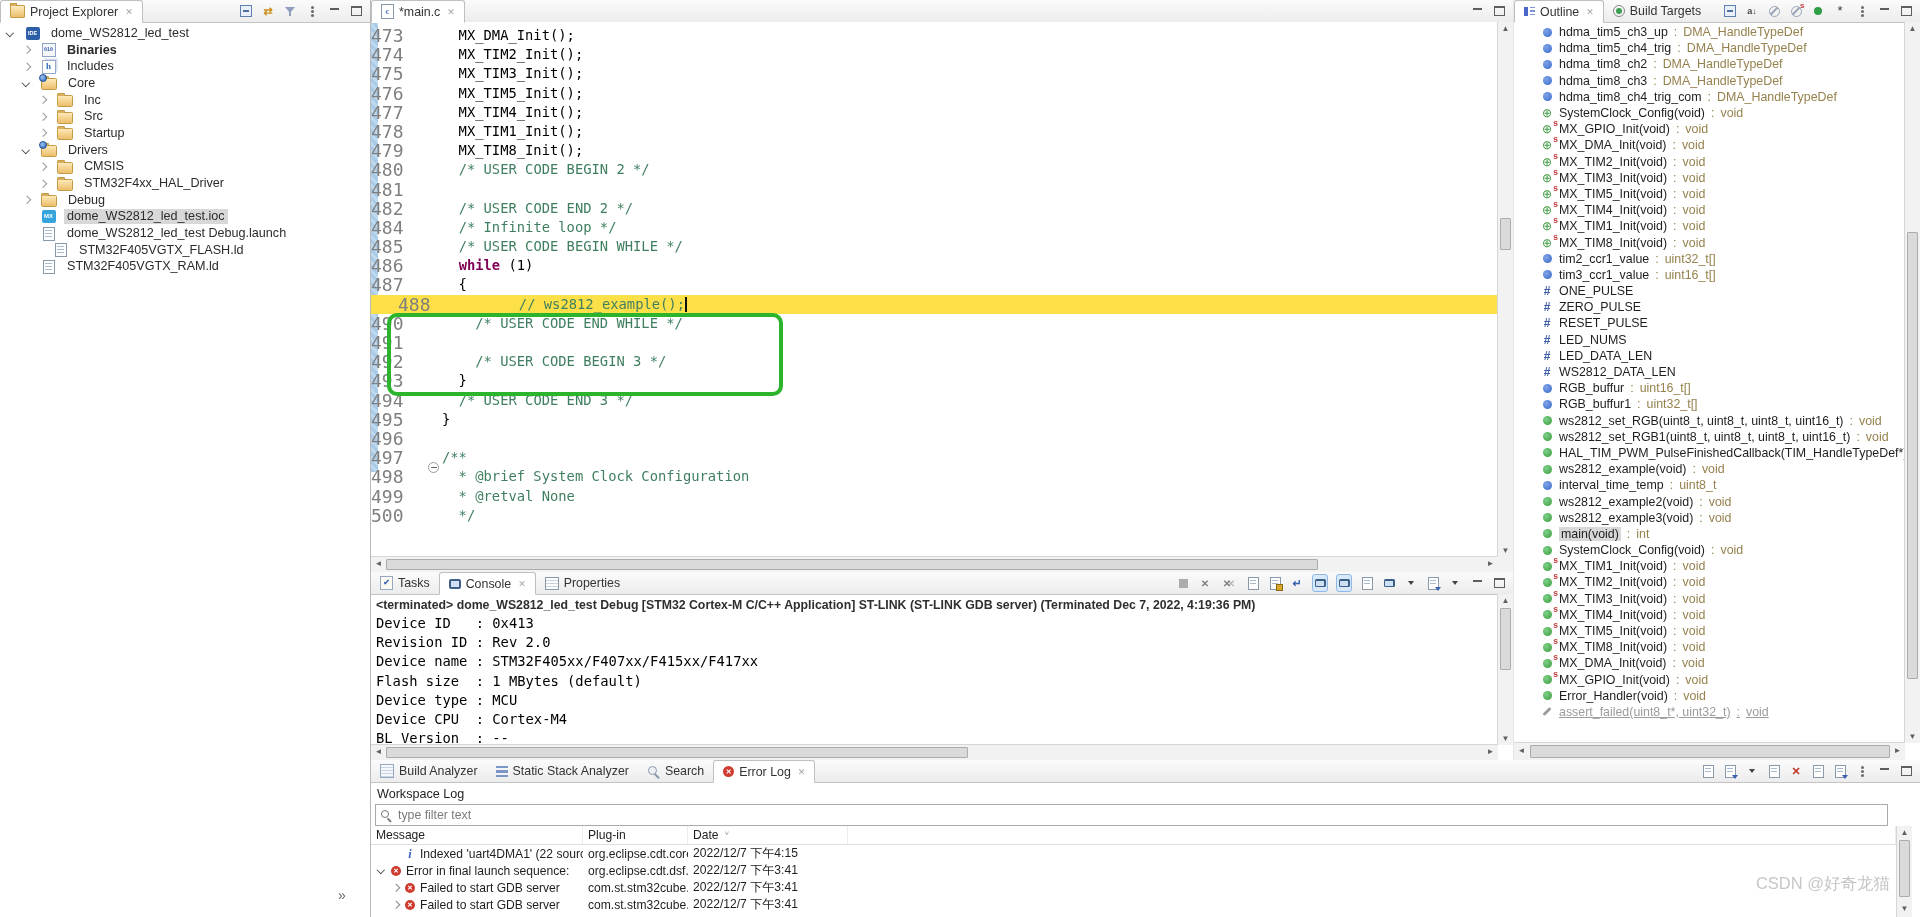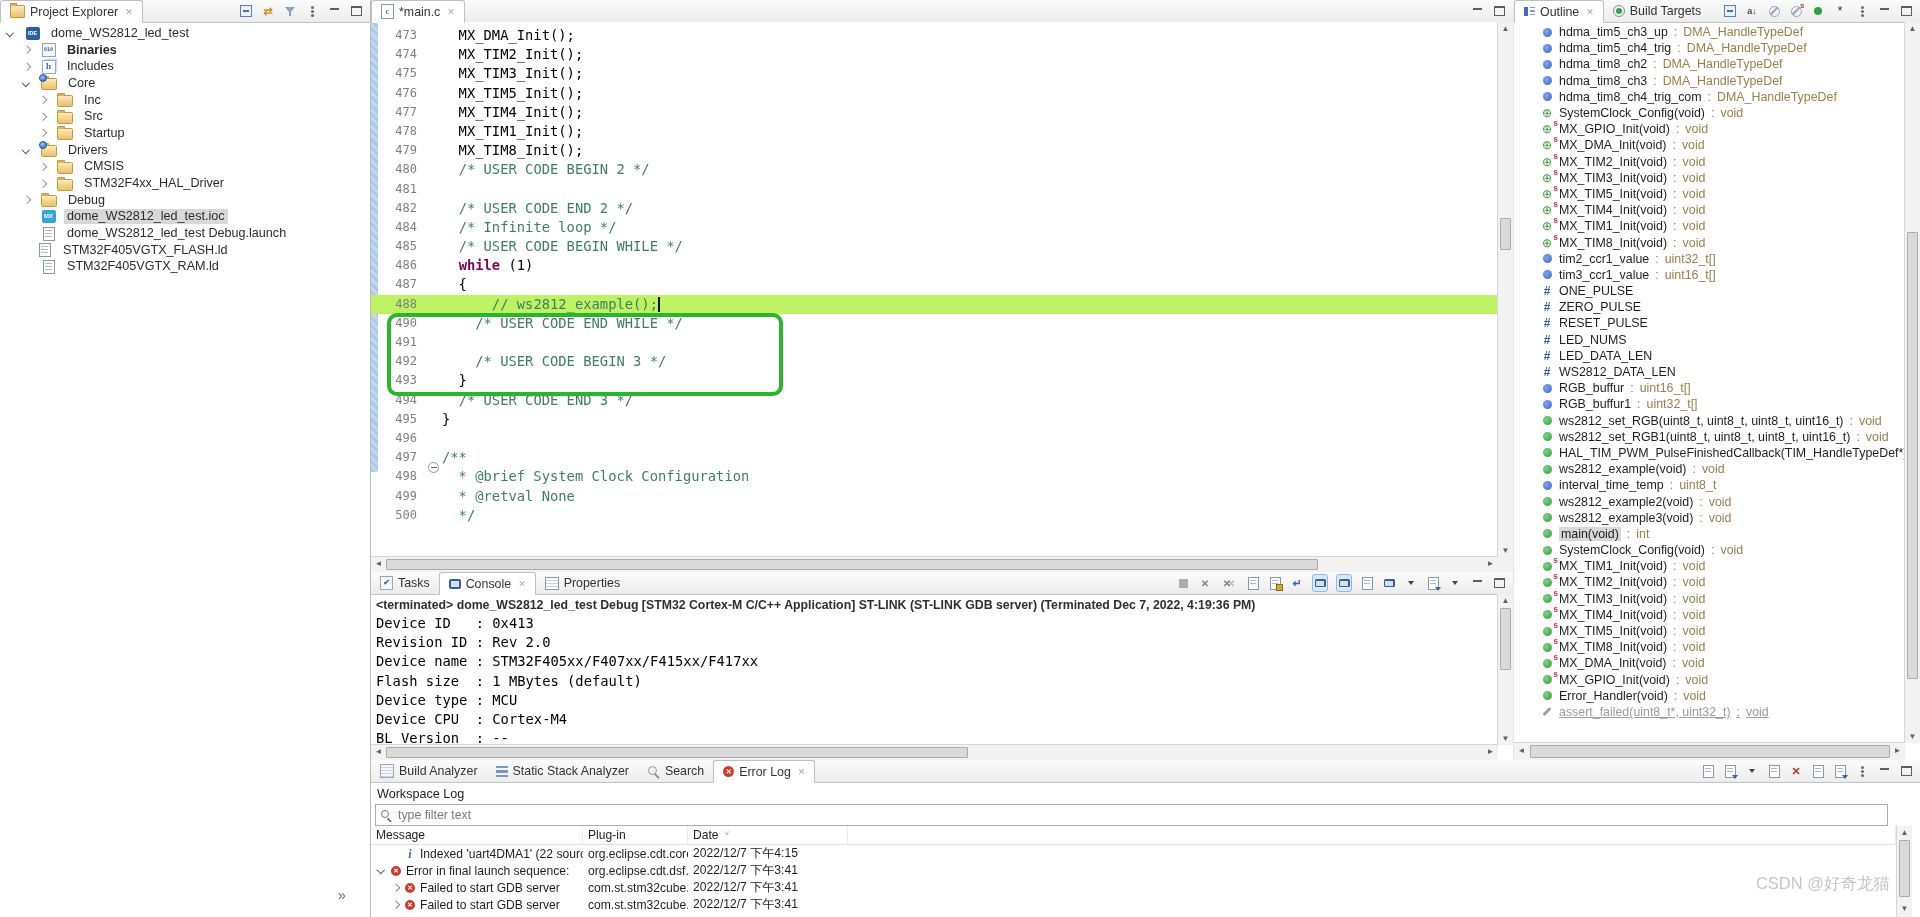--- a/index.html
+++ b/index.html
@@ -88,22 +88,22 @@
   
   #editor{left:371px;top:0;width:1142px;height:572px;}
   .i-cfile{width:11px;height:13px;background:#FFF;border:1px solid #8899AA;color:#4A74C4;
            font:bold 9px/12px "Liberation Serif",serif;text-align:center;}
   .i-cfile::before{content:"c";}
   #code-area{position:absolute;top:22px;left:0;right:15px;bottom:15px;overflow:hidden;background:#FFF;}
   #gutter-stripe{position:absolute;left:0;top:0;width:7px;height:450px;
       background:repeating-linear-gradient(45deg,#A9CBE8 0 3px,#BFD9EF 3px 6px);}
   #code-rows{position:absolute;left:0;top:4px;right:0;}
   .crow{display:flex;height:19.2px;align-items:center;font:13.8px/19.2px "DejaVu Sans Mono",monospace;white-space:pre;}
-  .crow.current{background:#bef264;}
-  .ln{flex:0 0 46px;text-align:right;padding-right:9px;color:#7F7F7F;font-size:12px;}
+  .crow.current{background:#fde047;padding-left:27px;}
+  .ln{flex:0 0 46px;padding-right:9px;color:#7F7F7F;font-size:18px;}
   .fold{flex:0 0 16px;position:relative;}
   .fold.show::before{content:"";position:absolute;left:2px;top:4px;width:9px;height:9px;border:1px solid #9A9A9A;
       border-radius:50%;background:#FFF;}
   .fold.show::after{content:"";position:absolute;left:4.5px;top:9px;width:6px;height:1px;background:#6A6A6A;}
   .ct{flex:1;}
   .tok-p{color:#000;}
   .tok-c{color:#3F7F5F;}
   .tok-k{color:#7F0055;font-weight:bold;}
   .caret{display:inline-block;width:0;height:15px;border-left:2px solid #111;vertical-align:-3px;}
   #green-box{position:absolute;left:16px;top:291px;width:388px;height:75px;
@@ -316,21 +316,21 @@
           </span>
     <span class="tree-label sel">dome_WS2812_led_test.ioc</span>
   </div>
         <div class="trow" style="padding-left: 20px;">
     <span class="twisty none"></span>
     <span class="tico">
             <span class="tree-ico i-doc"></span>
           </span>
     <span class="tree-label">dome_WS2812_led_test Debug.launch</span>
   </div>
-        <div class="trow" style="padding-left: 16px;">
+        <div class="trow" style="padding-left: 32px;">
     <span class="twisty none"></span>
     <span class="tico">
             <span class="tree-ico i-doc"></span>
           </span>
     <span class="tree-label">STM32F405VGTX_FLASH.ld</span>
   </div>
         <div class="trow" style="padding-left: 20px;">
     <span class="twisty none"></span>
     <span class="tico">
             <span class="tree-ico i-doc"></span>

